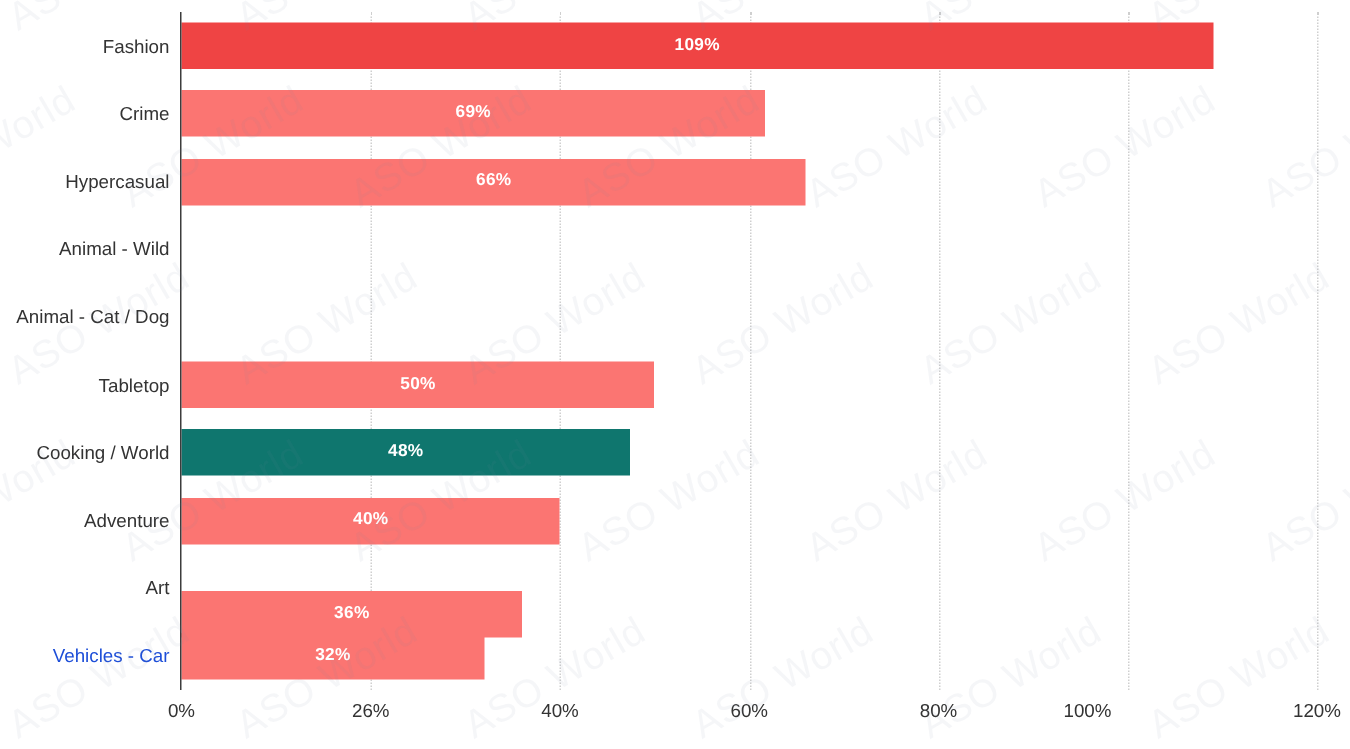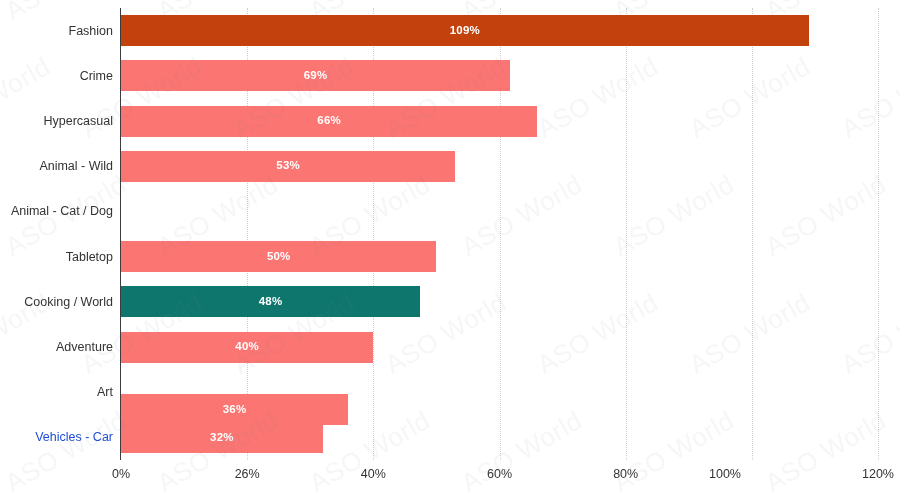--- a/index.html
+++ b/index.html
@@ -149,37 +149,32 @@
     <div id="gridlines">
         <div class="gridline" style="left: 126.167px;"></div>
         <div class="gridline" style="left: 252.333px;"></div>
         <div class="gridline" style="left: 378.5px;"></div>
         <div class="gridline" style="left: 504.667px;"></div>
         <div class="gridline" style="left: 630.833px;"></div>
         <div class="gridline" style="left: 757px;"></div>
       </div>
     <div class="rows" id="bar-rows">
         <div class="bar-row" style="top: 7.1px; height: 31px;">
-          <div class="bar highlight" style="width: 687.608px; background: #c2410c;">
+          <div class="bar highlight" style="width: 687.608px; background: #ef4444;">
             <span class="bar-value" style="color: rgb(255, 255, 255);">109%</span>
           </div>
         </div>
         <div class="bar-row" style="top: 52.3px; height: 31px;">
           <div class="bar" style="width: 389px; background: rgb(251, 117, 114);">
             <span class="bar-value" style="color: rgb(255, 255, 255);">69%</span>
           </div>
         </div>
         <div class="bar-row" style="top: 97.5px; height: 31px;">
           <div class="bar" style="width: 416.35px; background: rgb(251, 117, 114);">
             <span class="bar-value" style="color: rgb(255, 255, 255);">66%</span>
-          </div>
-        </div>
-        <div class="bar-row" style="top: 142.7px; height: 31px;">
-          <div class="bar" style="width: 334.342px; background: rgb(251, 117, 114);">
-            <span class="bar-value" style="color: rgb(255, 255, 255);">53%</span>
           </div>
         </div>
         <div class="bar-row" style="top: 233.1px; height: 31px;">
           <div class="bar" style="width: 315.417px; background: rgb(251, 117, 114);">
             <span class="bar-value" style="color: rgb(255, 255, 255);">50%</span>
           </div>
         </div>
         <div class="bar-row" style="top: 278.3px; height: 31px;">
           <div class="bar" style="width: 299px; background: #0f766e;">
             <span class="bar-value" style="color: rgb(255, 255, 255);">48%</span>

